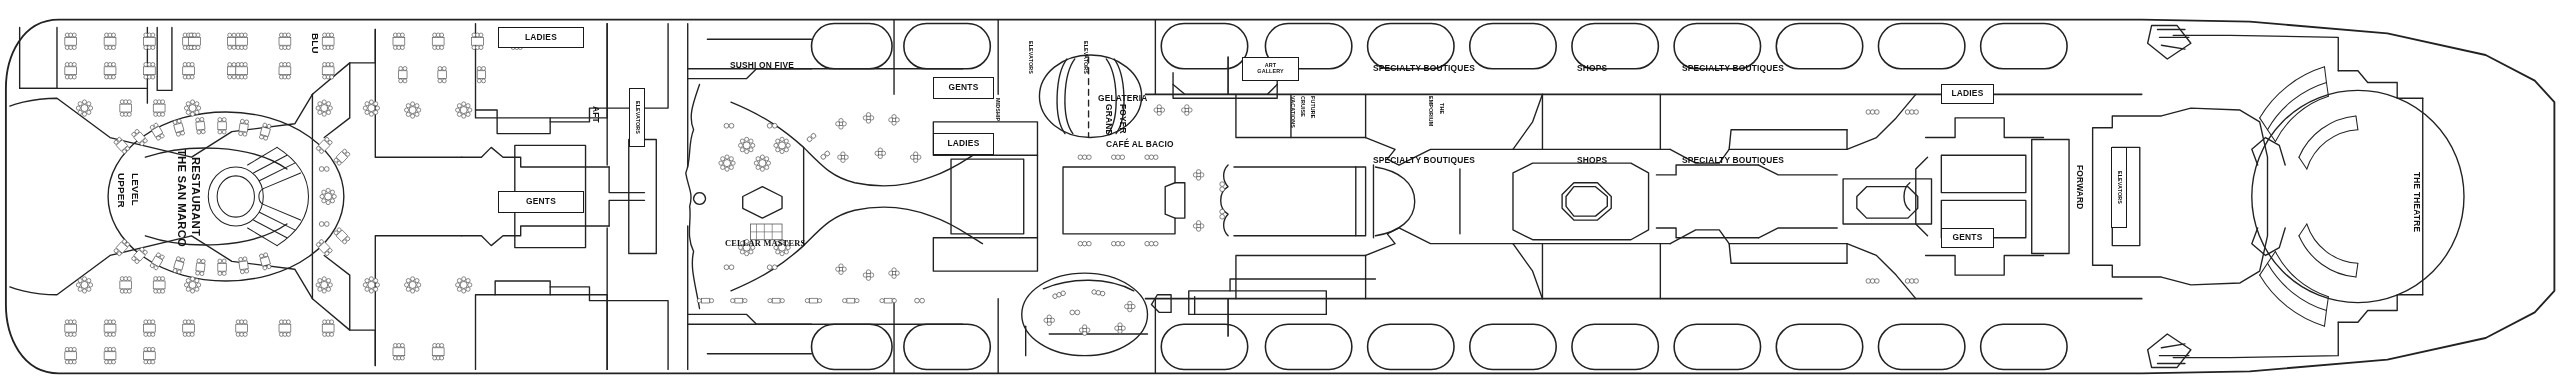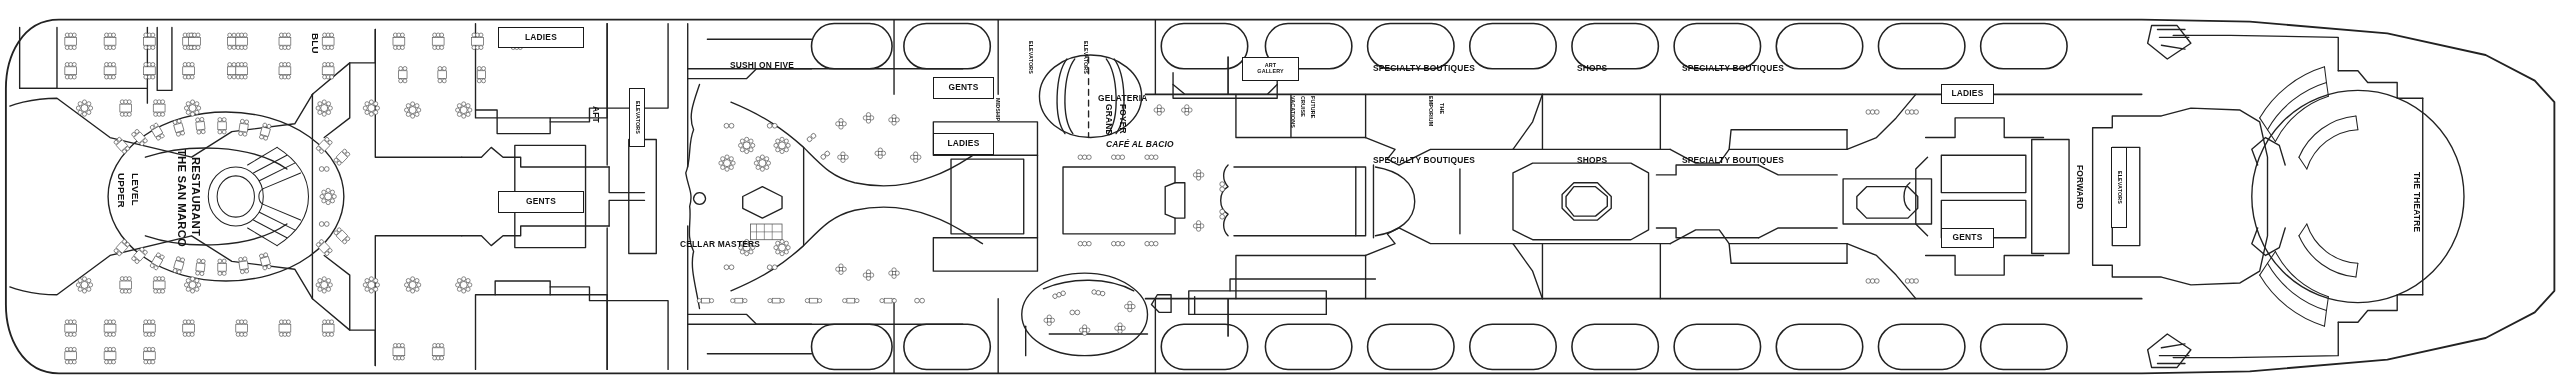--- a/index.html
+++ b/index.html
@@ -542,21 +542,21 @@
   </div>
 
   <div class="lbl tiny vert boxed" style="left:629px;top:88px;width:13.8px;height:57px;">
     <span>ELEVATORS</span>
   </div>
 
   <div class="lbl sm" style="left:730px;top:61px;">
     <span>SUSHI ON FIVE</span>
   </div>
 
-  <div class="lbl sm" style="left:680px;top:240px;">
+  <div class="lbl sm" style="left:725px;top:240px;font-family:Liberation Serif, serif;">
     <span>CELLAR MASTERS</span>
   </div>
 
   <div class="lbl sm boxed" style="left:933px;top:77px;width:59px;height:19.6px;">
     <span>GENTS</span>
   </div>
 
   <div class="lbl sm boxed" style="left:933px;top:133px;width:59px;height:19.6px;">
     <span>LADIES</span>
   </div>
@@ -576,21 +576,21 @@
     <span>GELATERIA</span>
   </div>
 
   <div class="lbl sm vert" style="left:1104px;top:104px;">
     <span>GRAND</span>
   </div>
   <div class="lbl sm vert" style="left:1118px;top:104px;">
     <span>FOYER</span>
   </div>
 
-  <div class="lbl sm" style="left:1106px;top:140px;font-style:italic;">
+  <div class="lbl sm" style="left:1106px;top:140px;">
     <span>CAFÉ AL BACIO</span>
   </div>
 
   <div class="lbl tiny vert" style="left:1309px;top:96px;">
     <span>FUTURE</span>
   </div>
   <div class="lbl tiny vert" style="left:1299px;top:96px;">
     <span>CRUISE</span>
   </div>
   <div class="lbl tiny vert" style="left:1289px;top:96px;">

